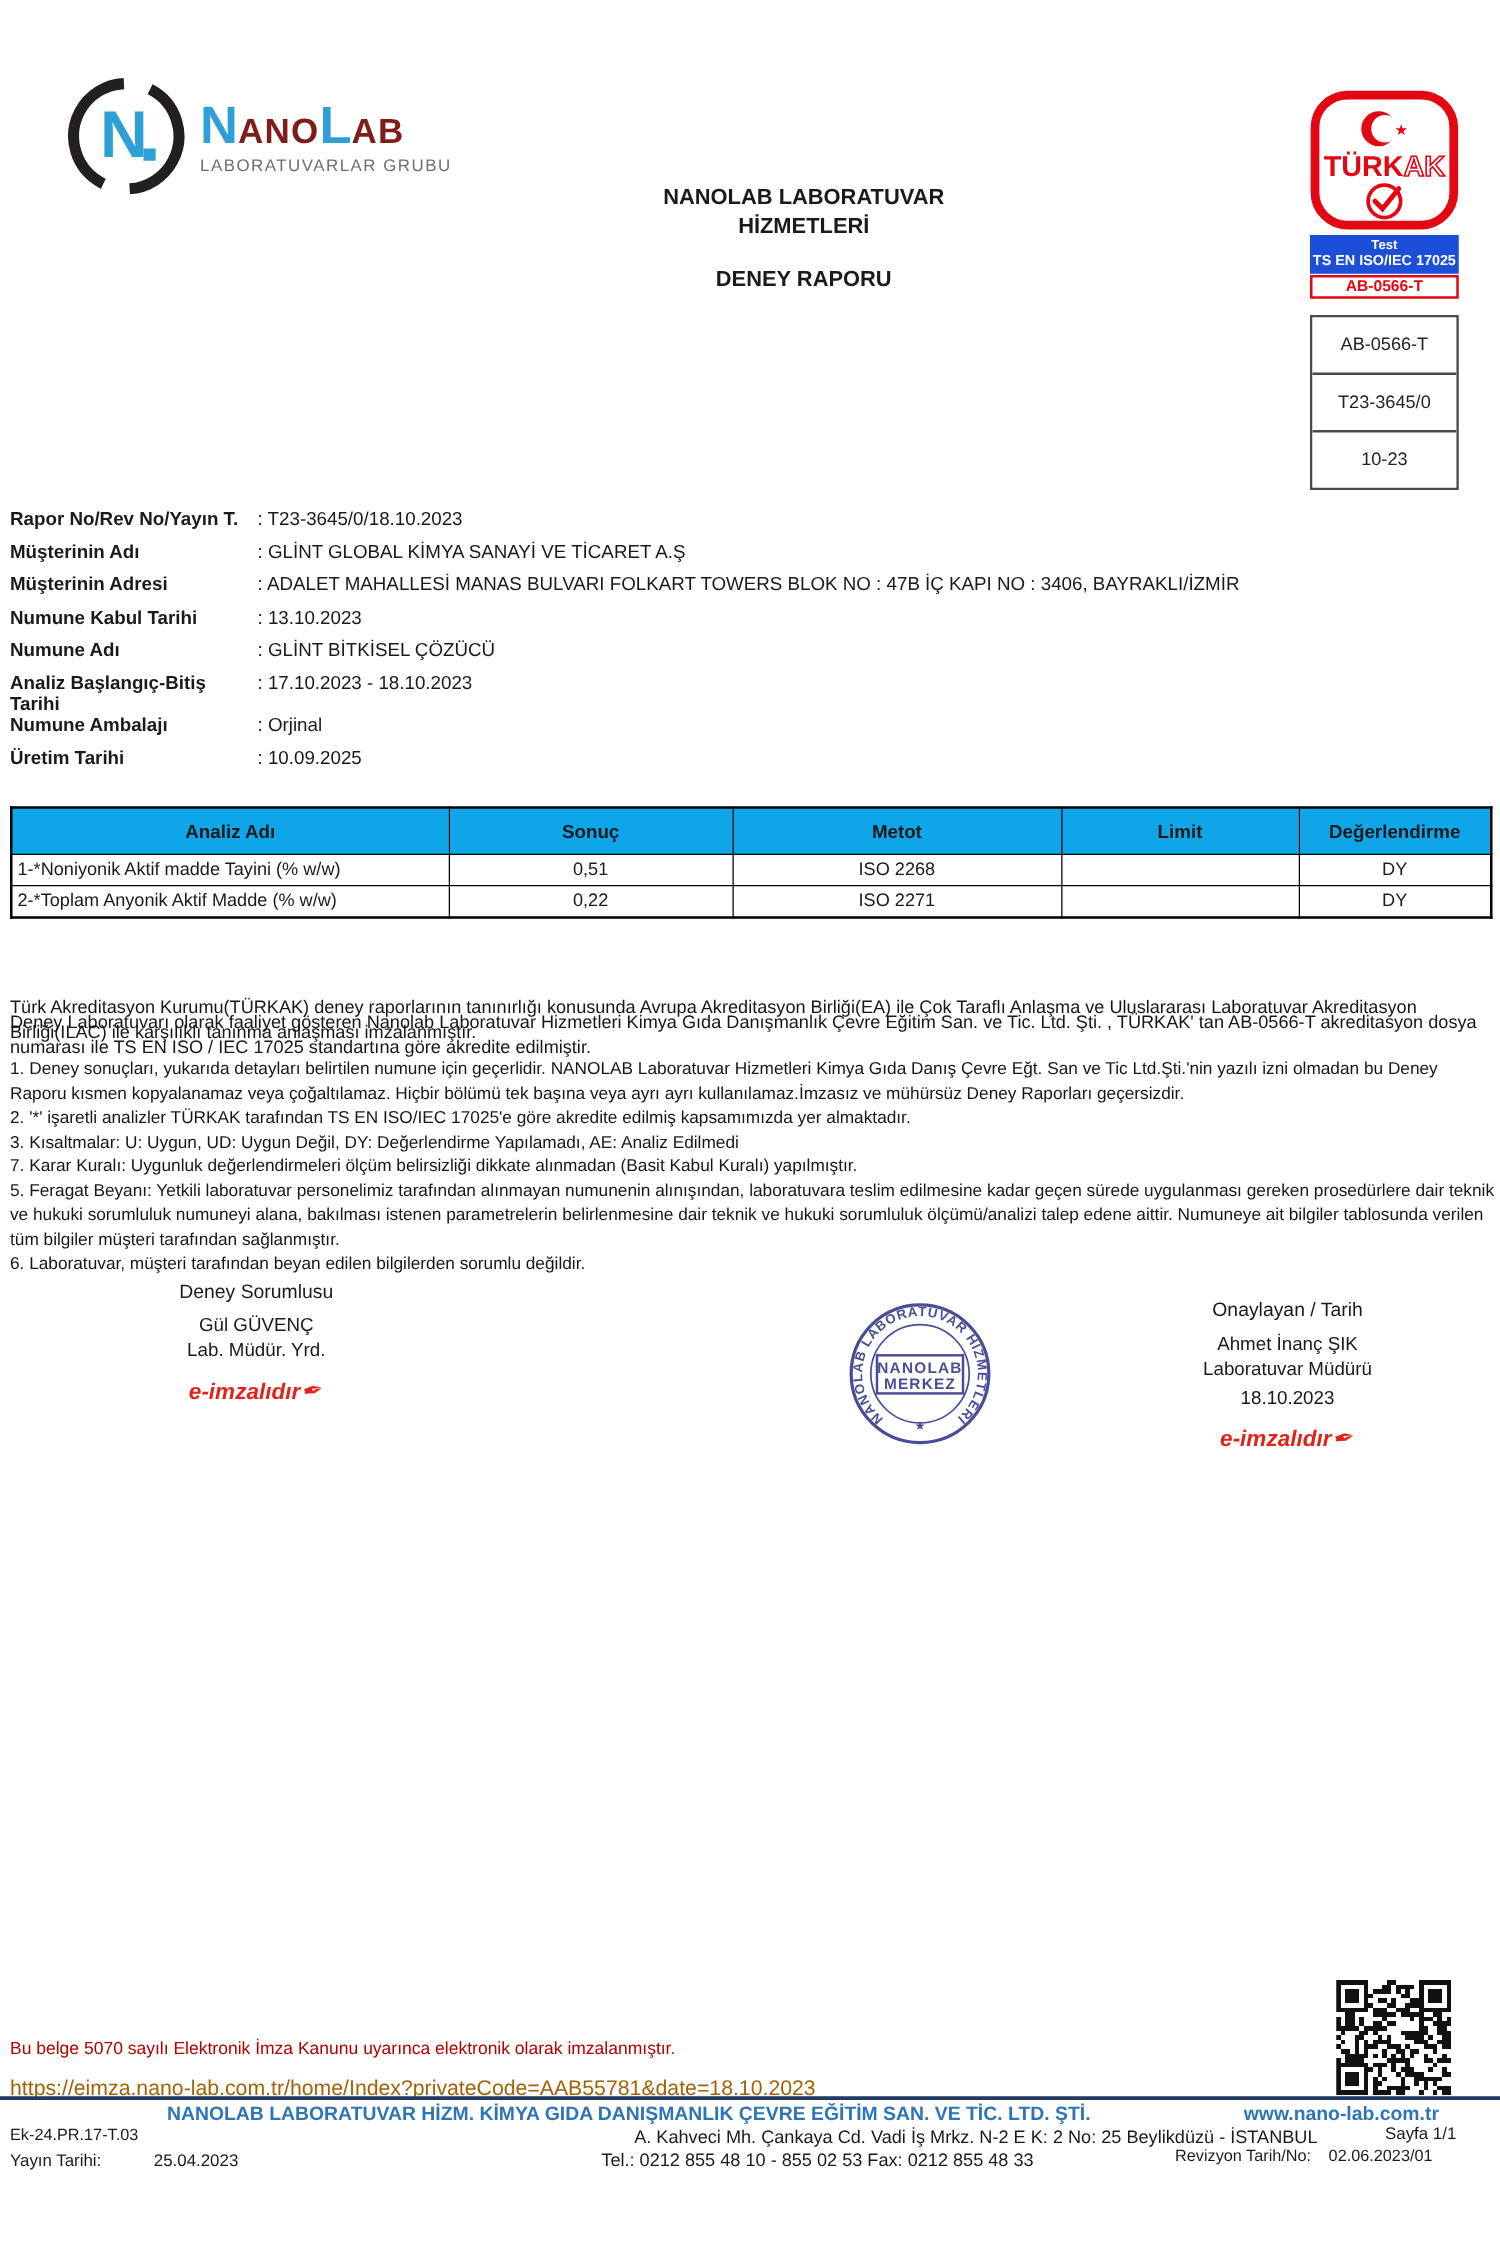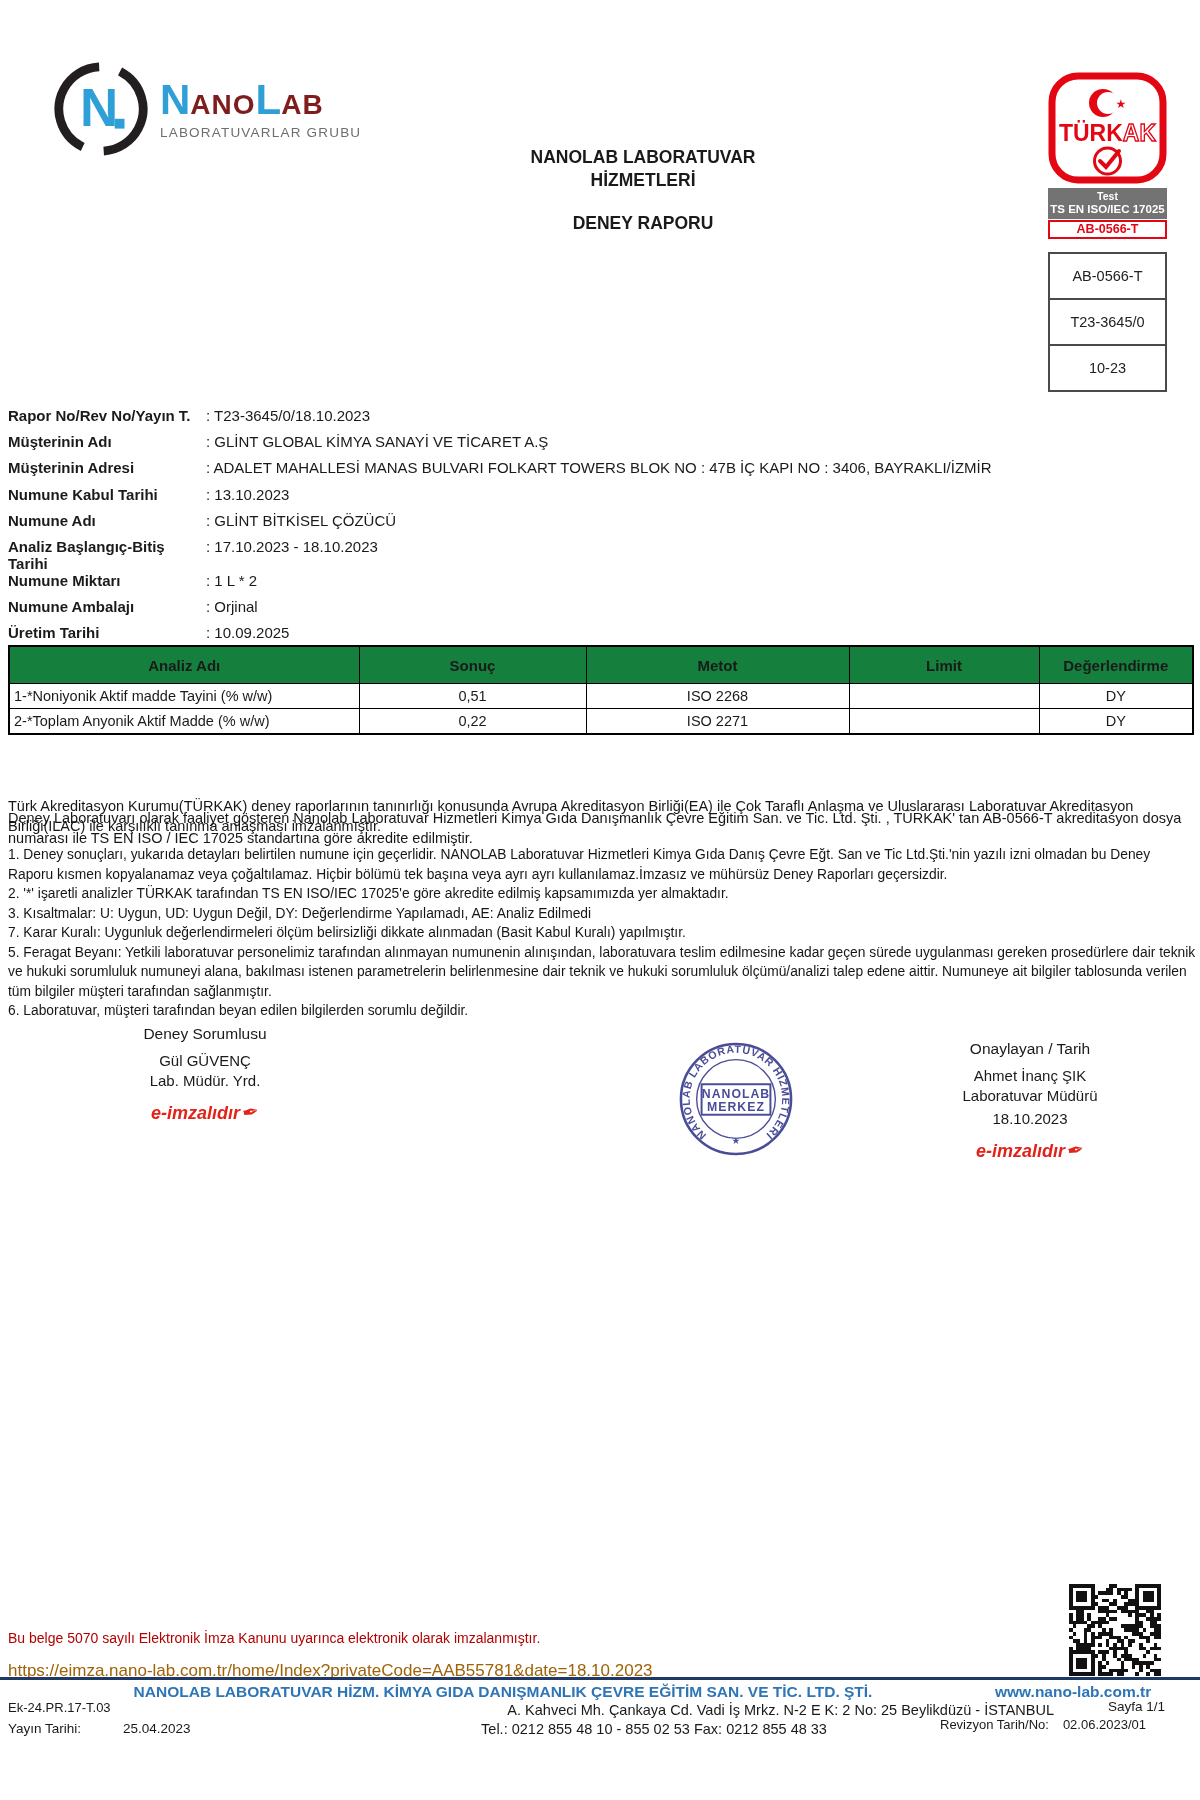--- a/index.html
+++ b/index.html
@@ -12,21 +12,21 @@
   .wordmark{font-weight:bold;line-height:1;white-space:nowrap;}
   .wm-big{font-size:42px;color:#2f9fd8;}
   .wm-small{font-size:28px;color:#7f1d1d;letter-spacing:1px;}
   .tagline{font-size:13.5px;color:#6d6e71;letter-spacing:1.2px;margin-top:4px;}
 
   .title-block{position:absolute;left:343px;top:146px;width:600px;text-align:center;}
   .title-main{font-size:17.5px;font-weight:bold;line-height:23px;}
   .title-sub{font-size:17.5px;font-weight:bold;margin-top:21px;}
 
   .turkak{position:absolute;left:1048px;top:72px;width:119px;}
-  .turkak-band{position:absolute;left:1048px;top:188px;width:119px;background:#737373;
+  .turkak-band{position:absolute;left:1048px;top:188px;width:119px;background:#1d4ed8;
                color:#fff;text-align:center;font-weight:bold;padding:2px 0 3px;}
   .band-l1{font-size:10.5px;line-height:12px;}
   .band-l2{font-size:11.5px;line-height:14px;}
   .turkak-accno{position:absolute;left:1048px;top:220px;width:115px;background:#fff;
                 border:2px solid #e30613;text-align:center;color:#e30613;font-weight:bold;
                 font-size:12.5px;line-height:15px;}
   .ref-boxes{position:absolute;left:1048px;top:252px;width:115px;border:2px solid #4a4a4a;}
   .ref-box{height:44px;display:flex;align-items:center;justify-content:center;
            font-size:14.5px;color:#222;background:#fff;}
   .ref-box + .ref-box{border-top:2px solid #4a4a4a;}
@@ -34,21 +34,21 @@
   
   .info{position:absolute;left:8px;top:407px;width:1184px;}
   .info-row{display:flex;min-height:26.2px;align-items:flex-start;font-size:15px;}
   .info-label{width:198px;flex:none;font-weight:bold;}
   .info-value::before{content:": ";white-space:pre;}
   .info-value{white-space:nowrap;}
 
   
   table.results{position:absolute;left:8px;top:645px;width:1184px;border-collapse:collapse;
                 table-layout:fixed;border:2px solid #000;}
-  table.results th{background:#15803d;border:1px solid #000;height:34px;font-size:15px;
+  table.results th{background:#0ea5e9;border:1px solid #000;height:34px;font-size:15px;
                    font-weight:bold;text-align:center;}
   table.results td{border:1px solid #000;height:24px;font-size:14.5px;text-align:center;
                    padding:0 4px;overflow:hidden;white-space:nowrap;}
   table.results td.c-name{text-align:left;}
 
   
   .para{position:absolute;left:8px;width:1184px;font-size:14.5px;line-height:20px;color:#161616;}
   .para1{top:760px;margin-top:48px;} .para2{top:796px;}
   .notes{position:absolute;left:8px;top:845px;width:1188px;font-size:13.8px;line-height:19.5px;color:#161616;}
 
@@ -159,24 +159,20 @@
       <div class="info-row">
         <div class="info-label">Numune Adı</div>
         <div class="info-value">GLİNT BİTKİSEL ÇÖZÜCÜ</div>
       </div>
 
       <div class="info-row">
         <div class="info-label">Analiz Başlangıç-Bitiş Tarihi</div>
         <div class="info-value">17.10.2023 - 18.10.2023</div>
       </div>
 
-      <div class="info-row">
-        <div class="info-label">Numune Miktarı</div>
-        <div class="info-value">1 L * 2</div>
-      </div>
 
       <div class="info-row">
         <div class="info-label">Numune Ambalajı</div>
         <div class="info-value">Orjinal</div>
       </div>
 
       <div class="info-row">
         <div class="info-label">Üretim Tarihi</div>
         <div class="info-value">10.09.2025</div>
       </div>

